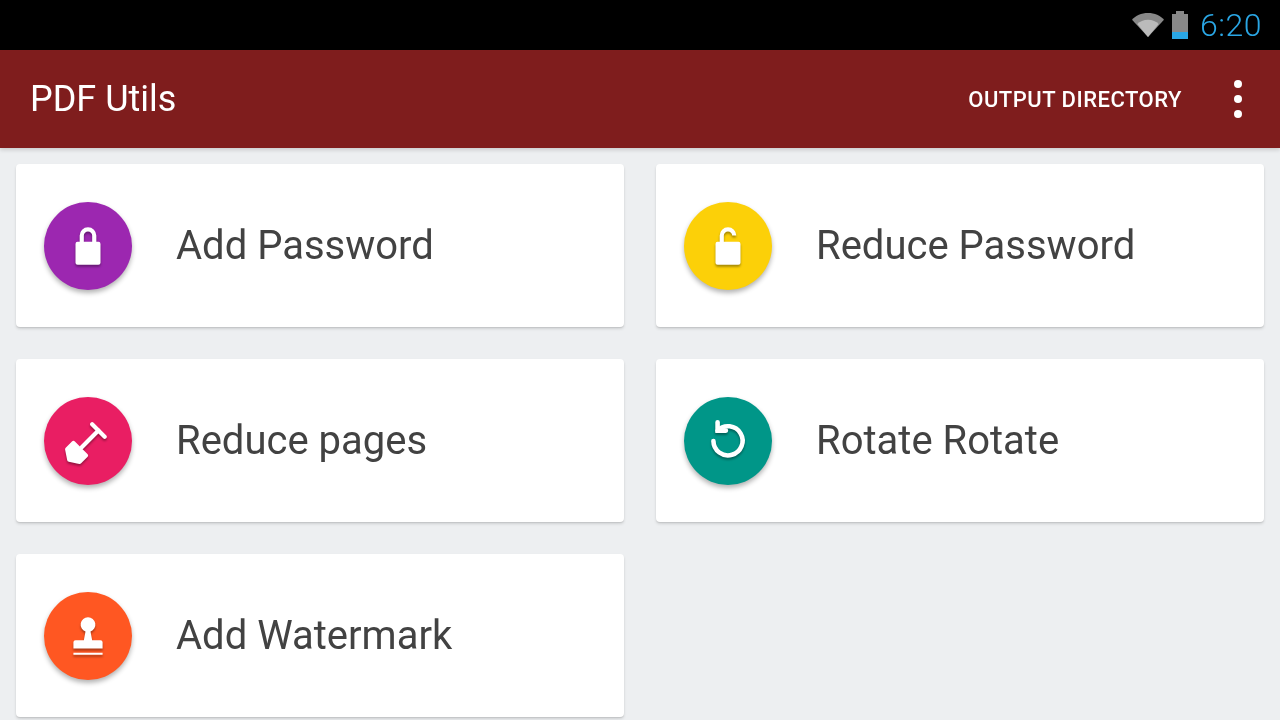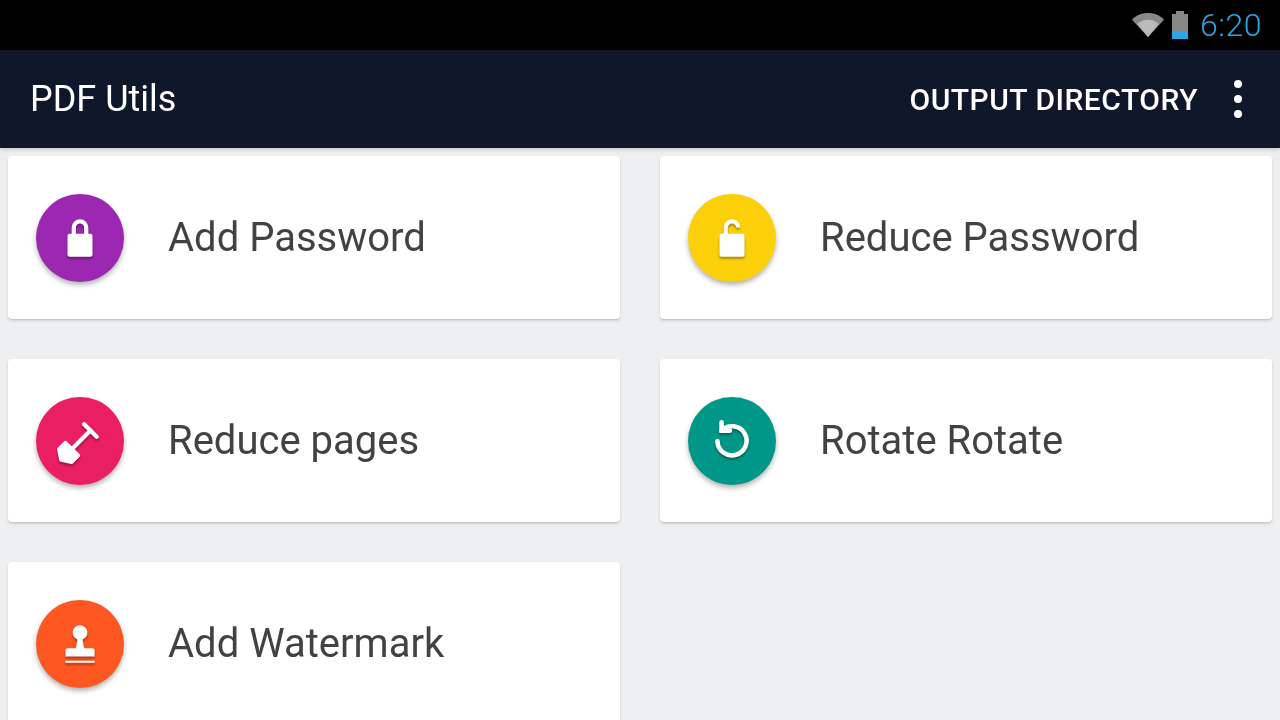--- a/index.html
+++ b/index.html
@@ -35,57 +35,57 @@
   }
   .status-bar .clock {
     color: #2aa6e4;
     font-size: 32px;
     font-weight: 300;
     letter-spacing: 0.5px;
     margin-left: 4px;
   }
 
   .app-bar {
-    background: #0f172a;
+    background: #7f1d1d;
     height: 98px;
     display: flex;
     align-items: center;
     padding: 0 30px;
     color: #fff;
     box-shadow: 0 2px 4px rgba(0,0,0,0.15);
     position: relative;
   }
   .app-bar .title {
     font-size: 36px;
     font-weight: 400;
     flex: 1;
   }
   .app-bar .action {
-    font-size: 30px;
+    font-size: 22px;
     font-weight: 500;
     letter-spacing: 0.5px;
-    margin-right: 28px;
+    margin-right: 44px;
   }
   .app-bar .overflow {
     display: flex;
     flex-direction: column;
     gap: 7px;
     padding: 8px;
     cursor: pointer;
   }
   .app-bar .overflow .dot {
     width: 8px; height: 8px; border-radius: 50%; background: #fff;
   }
 
   .grid {
-    padding: 8px;
+    padding: 16px;
     display: grid;
     grid-template-columns: 1fr 1fr;
     grid-auto-rows: 163px;
-    gap: 40px;
+    gap: 32px;
     height: calc(720px - 50px - 98px);
   }
   .card {
     background: #fff;
     border-radius: 4px;
     box-shadow: 0 2px 3px rgba(0,0,0,0.12), 0 1px 1px rgba(0,0,0,0.08);
     display: flex;
     align-items: center;
     padding: 0 28px;
     gap: 44px;

